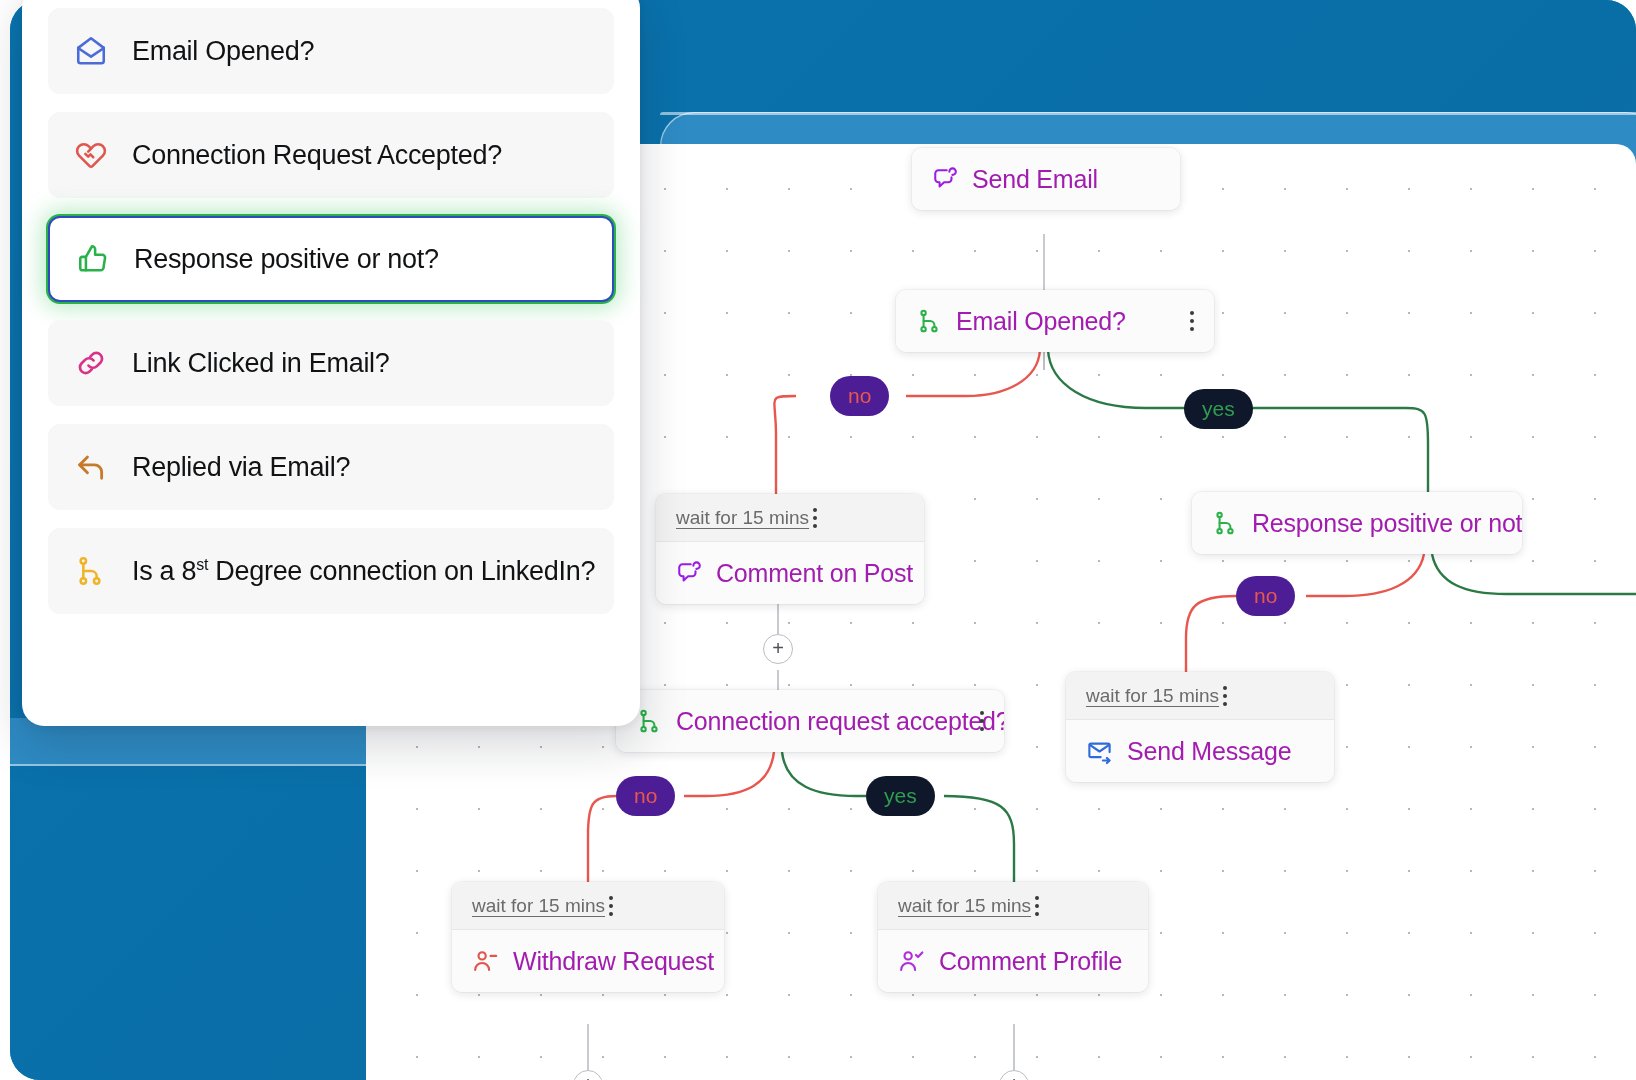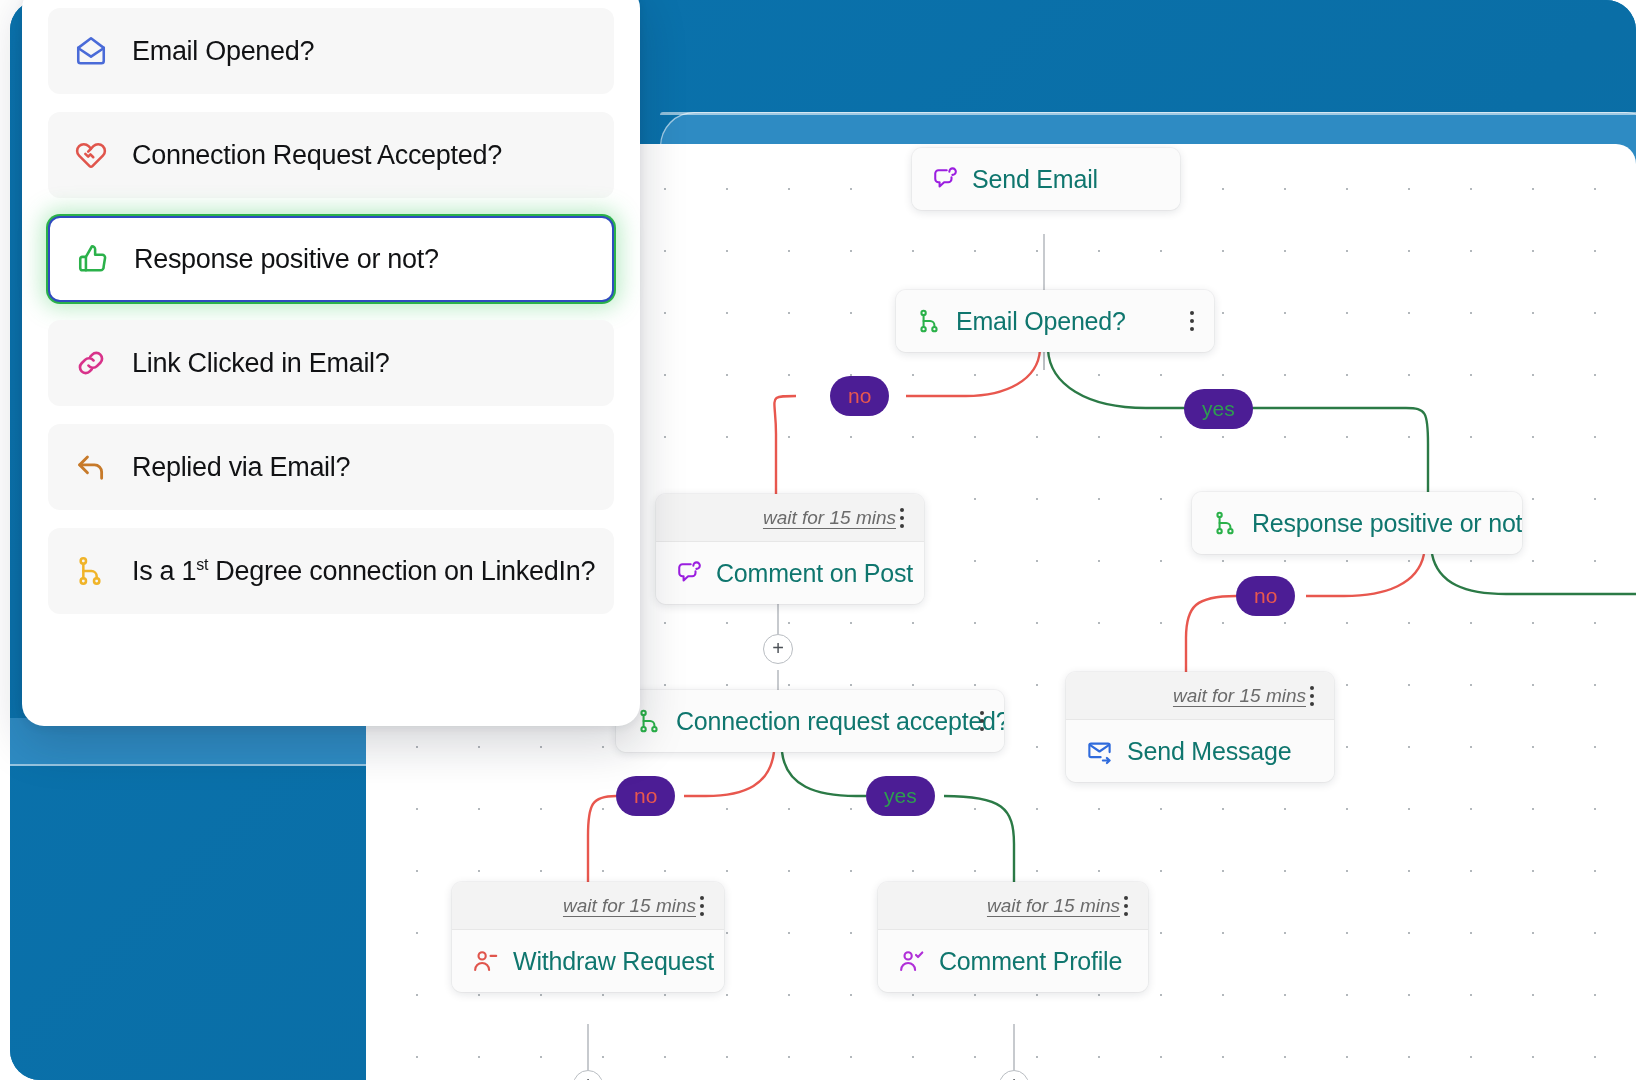--- a/index.html
+++ b/index.html
@@ -78,31 +78,30 @@
     box-shadow: 0 2px 10px rgba(16,24,40,.12), 0 0 0 1px rgba(16,24,40,.035);
     overflow: hidden;
   }
   .node-body {
     display: flex; align-items: center; gap: 14px;
     padding: 0 20px;
     height: 62px;
     background: #fbfbfb;
   }
   .node-label {
-    font-size: 25px; color: #0f766e; letter-spacing: -.2px;
+    font-size: 25px; color: #a21caf; letter-spacing: -.2px;
     white-space: nowrap;
   }
   .node-ico { flex: 0 0 auto; display: flex; align-items: center; }
 
   .node-head {
-    display: flex; align-items: center; justify-content: flex-end;
+    display: flex; align-items: center; justify-content: flex-start;
     height: 48px; padding: 0 16px 0 20px;
     background: #f3f3f3;
     border-bottom: 1px solid #e7e7e7;
-    font-style: italic;
   }
   .wait-text {
     font-size: 19px; color: #6b6b6b;
     text-decoration: underline;
     text-underline-offset: 4px;
     white-space: nowrap;
   }
   .kebab { display: flex; flex-direction: column; gap: 4px; padding: 4px; cursor: pointer; }
   .kebab i { width: 4px; height: 4px; border-radius: 50%; background: #3a3a3a; display:block; }
 
@@ -122,21 +121,21 @@
   .plus span { transform: translateY(-1px); }
 
   
   .blabel {
     position: absolute;
     display: flex; align-items: center; justify-content: center;
     height: 40px; padding: 0 18px; border-radius: 20px;
     font-size: 21px;
   }
   .blabel.no  { background: #4c1d95; color: #e8574e; }
-  .blabel.yes { background: #4c1d95; color: #2e9e4f; }
+  .blabel.yes { background: #0f172a; color: #2e9e4f; }
 
   svg.wires { position: absolute; inset: 0; width: 100%; height: 100%; pointer-events: none; }
 
   
   .panel {
     position: absolute;
     left: 22px; top: -14px;
     width: 618px; height: 740px;
     background: #ffffff;
     border-radius: 22px;
@@ -454,19 +453,19 @@
       <span class="p-ico">
         <svg width="32" height="32" viewBox="0 0 24 24" fill="none" stroke="#f0b429" stroke-width="1.9" stroke-linecap="round" stroke-linejoin="round">
           <circle cx="7" cy="4.5" r="2"></circle>
             <circle cx="7" cy="19.5" r="2"></circle>
             <circle cx="17" cy="19.5" r="2"></circle>
           <path d="M7 6.5v11"></path>
             <path d="M7 12h6a4 4 0 0 1 4 4v1.5"></path>
         </svg>
       </span>
       <span class="p-label">
-        <span>Is a 1</span><sup>st</sup><span> Degree connection on LinkedIn?</span>
+        <span>Is a 8</span><sup>st</sup><span> Degree connection on LinkedIn?</span>
       </span>
     </div>
 
   </div>
 
 </div>
 
 </body></html>

